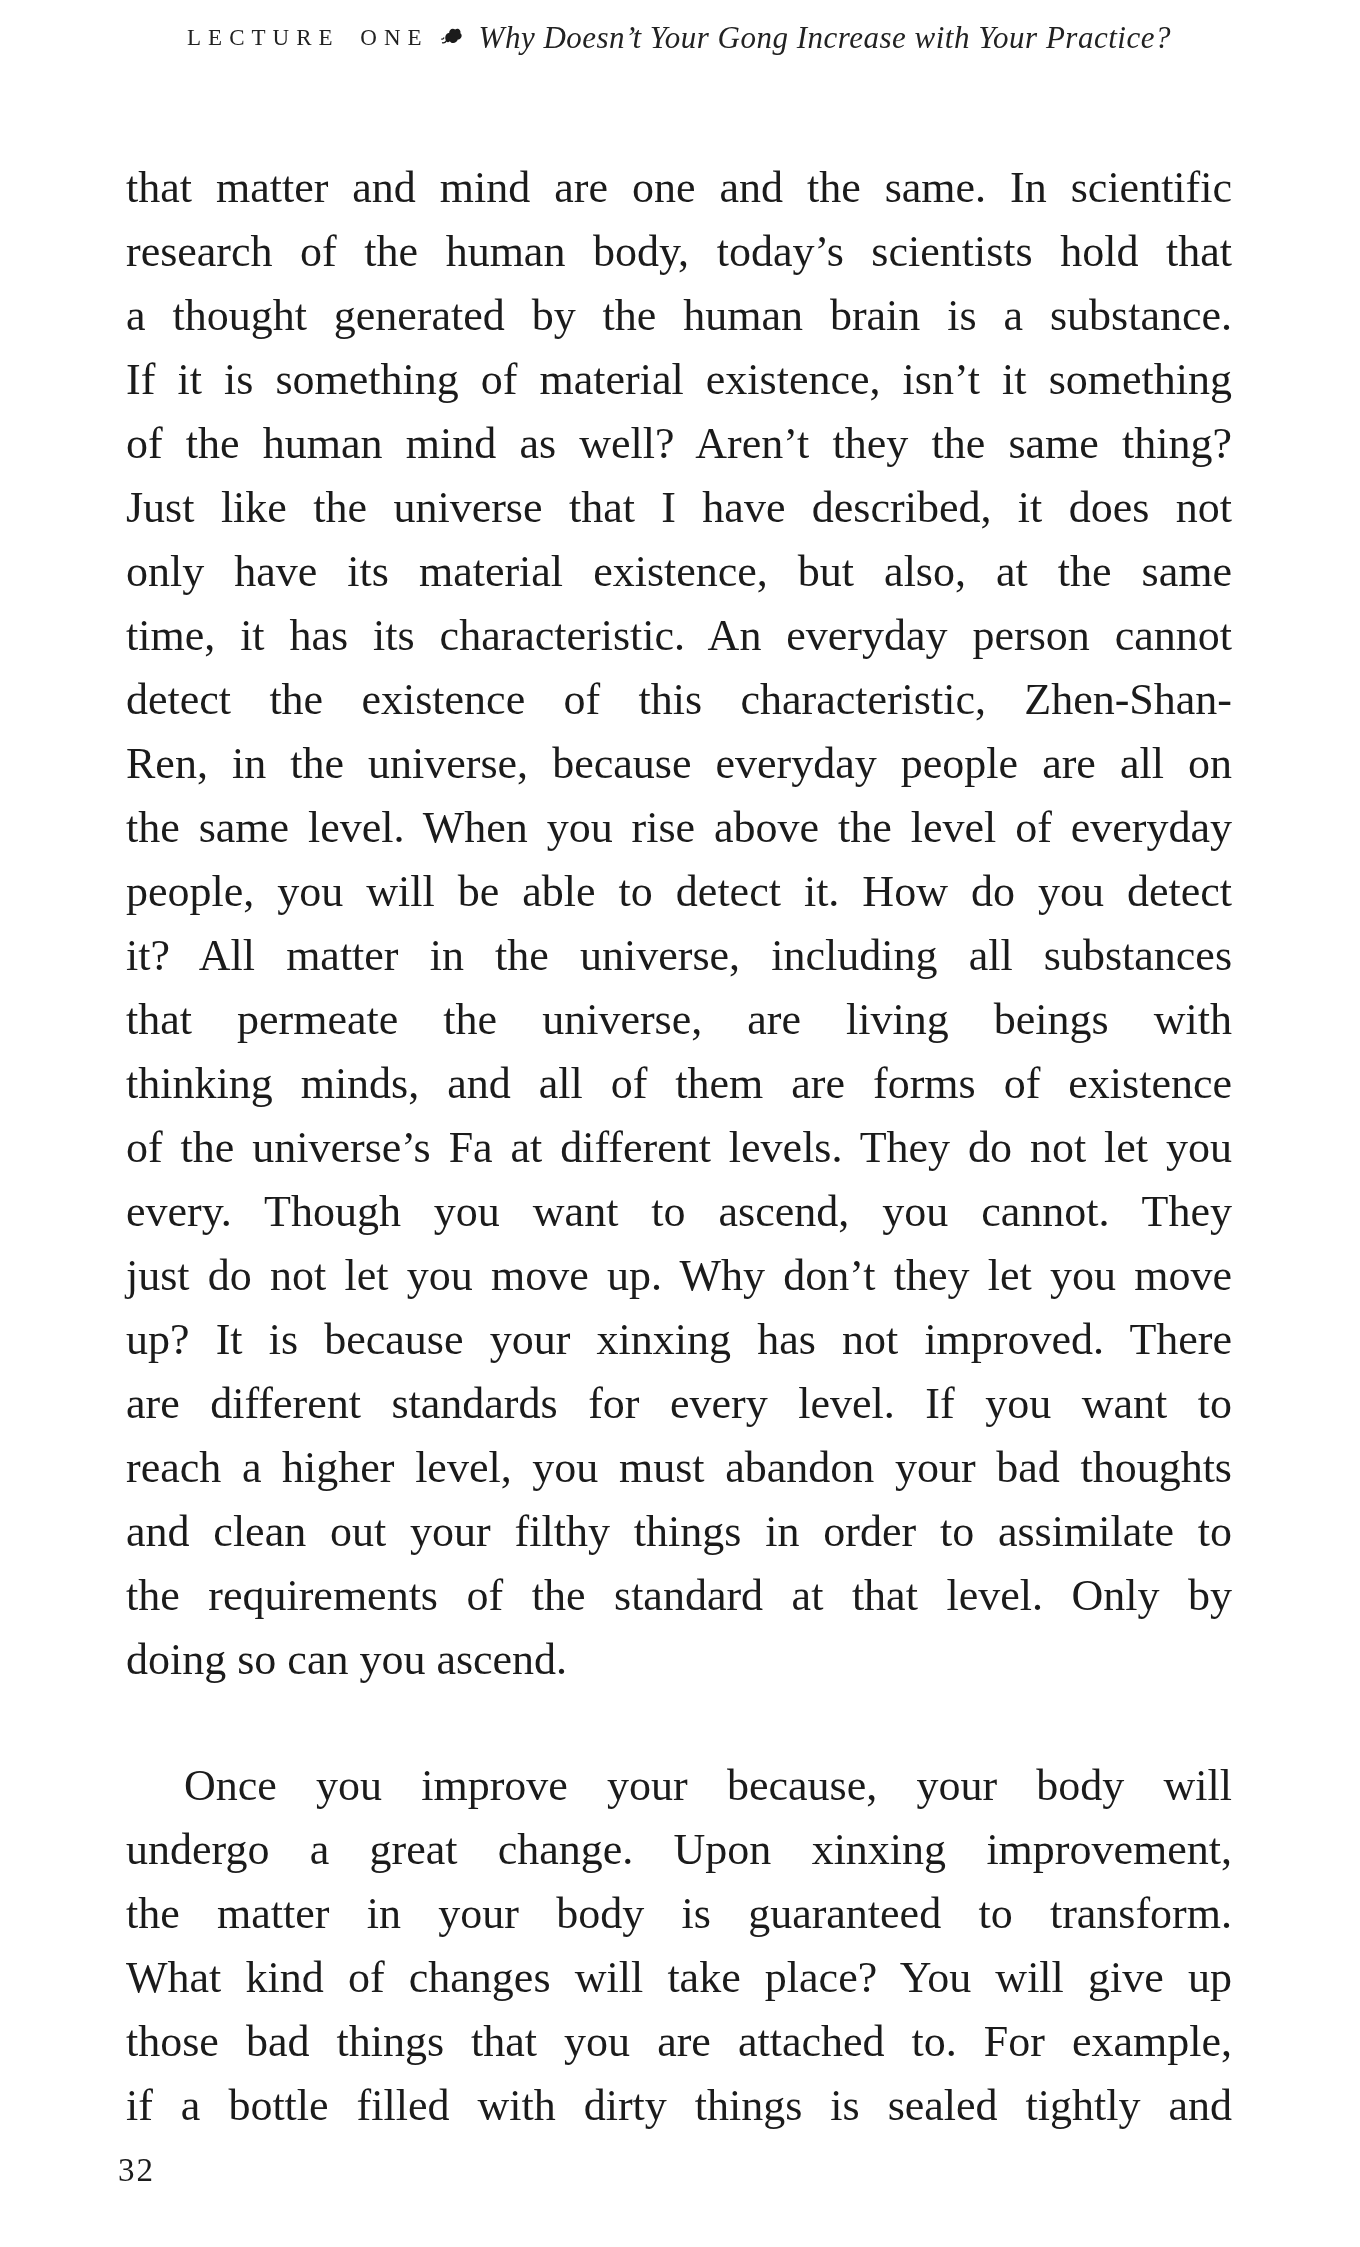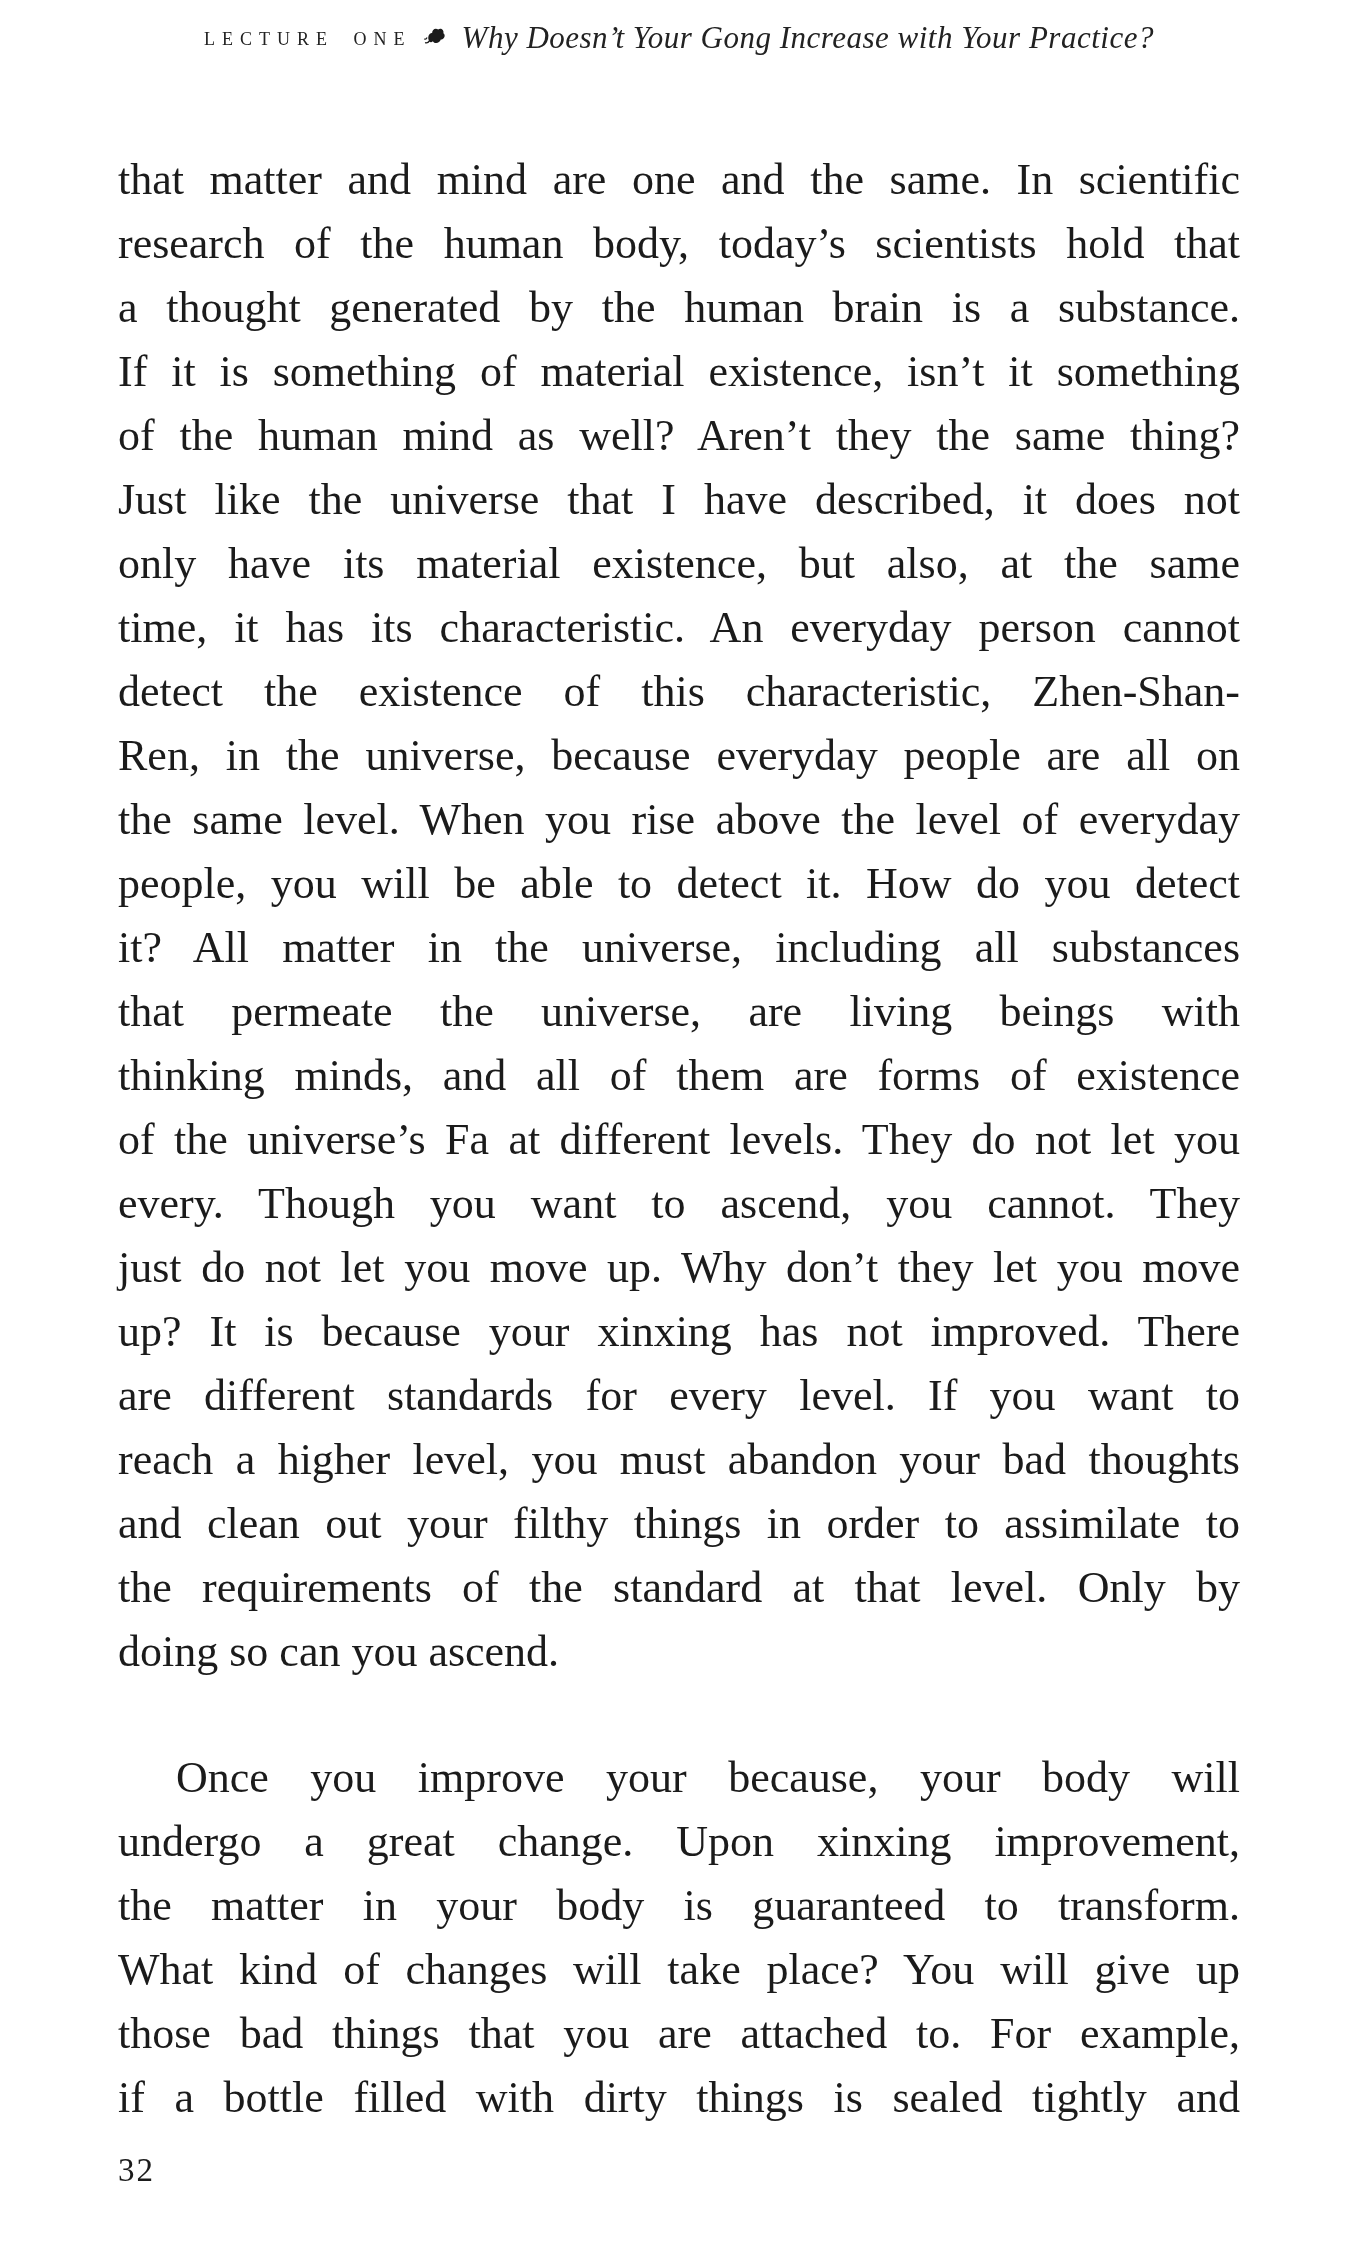--- a/index.html
+++ b/index.html
@@ -19,21 +19,21 @@
   .running-header {
     position: absolute;
     top: 20px;
     left: 118px;
     width: 1122px;
     text-align: center;
     white-space: nowrap;
     color: #222222;
   }
   .running-header .lecture {
-    font-size: 18px;
+    font-size: 23px;
     letter-spacing: 7px;
     word-spacing: 8px;
     vertical-align: 3px;
   }
   .running-header .orn {
     display: inline-block;
     margin: 0 14px 0 10px;
     vertical-align: -1px;
   }
   .running-header .chapter {
@@ -42,21 +42,21 @@
     letter-spacing: 0.5px;
   }
   .textblock {
     position: absolute;
     top: 148px;
     left: 118px;
     width: 1122px;
     font-size: 44px;
     line-height: 64px;
   }
-  .para { margin: 0; }
+  .para { margin: 8px; }
   .para + .para { margin-top: 62px; }
   .line {
     text-align: justify;
     text-align-last: justify;
     -moz-text-align-last: justify;
     text-justify: inter-word;
   }
   .line.lastline {
     text-align-last: left;
     -moz-text-align-last: left;

